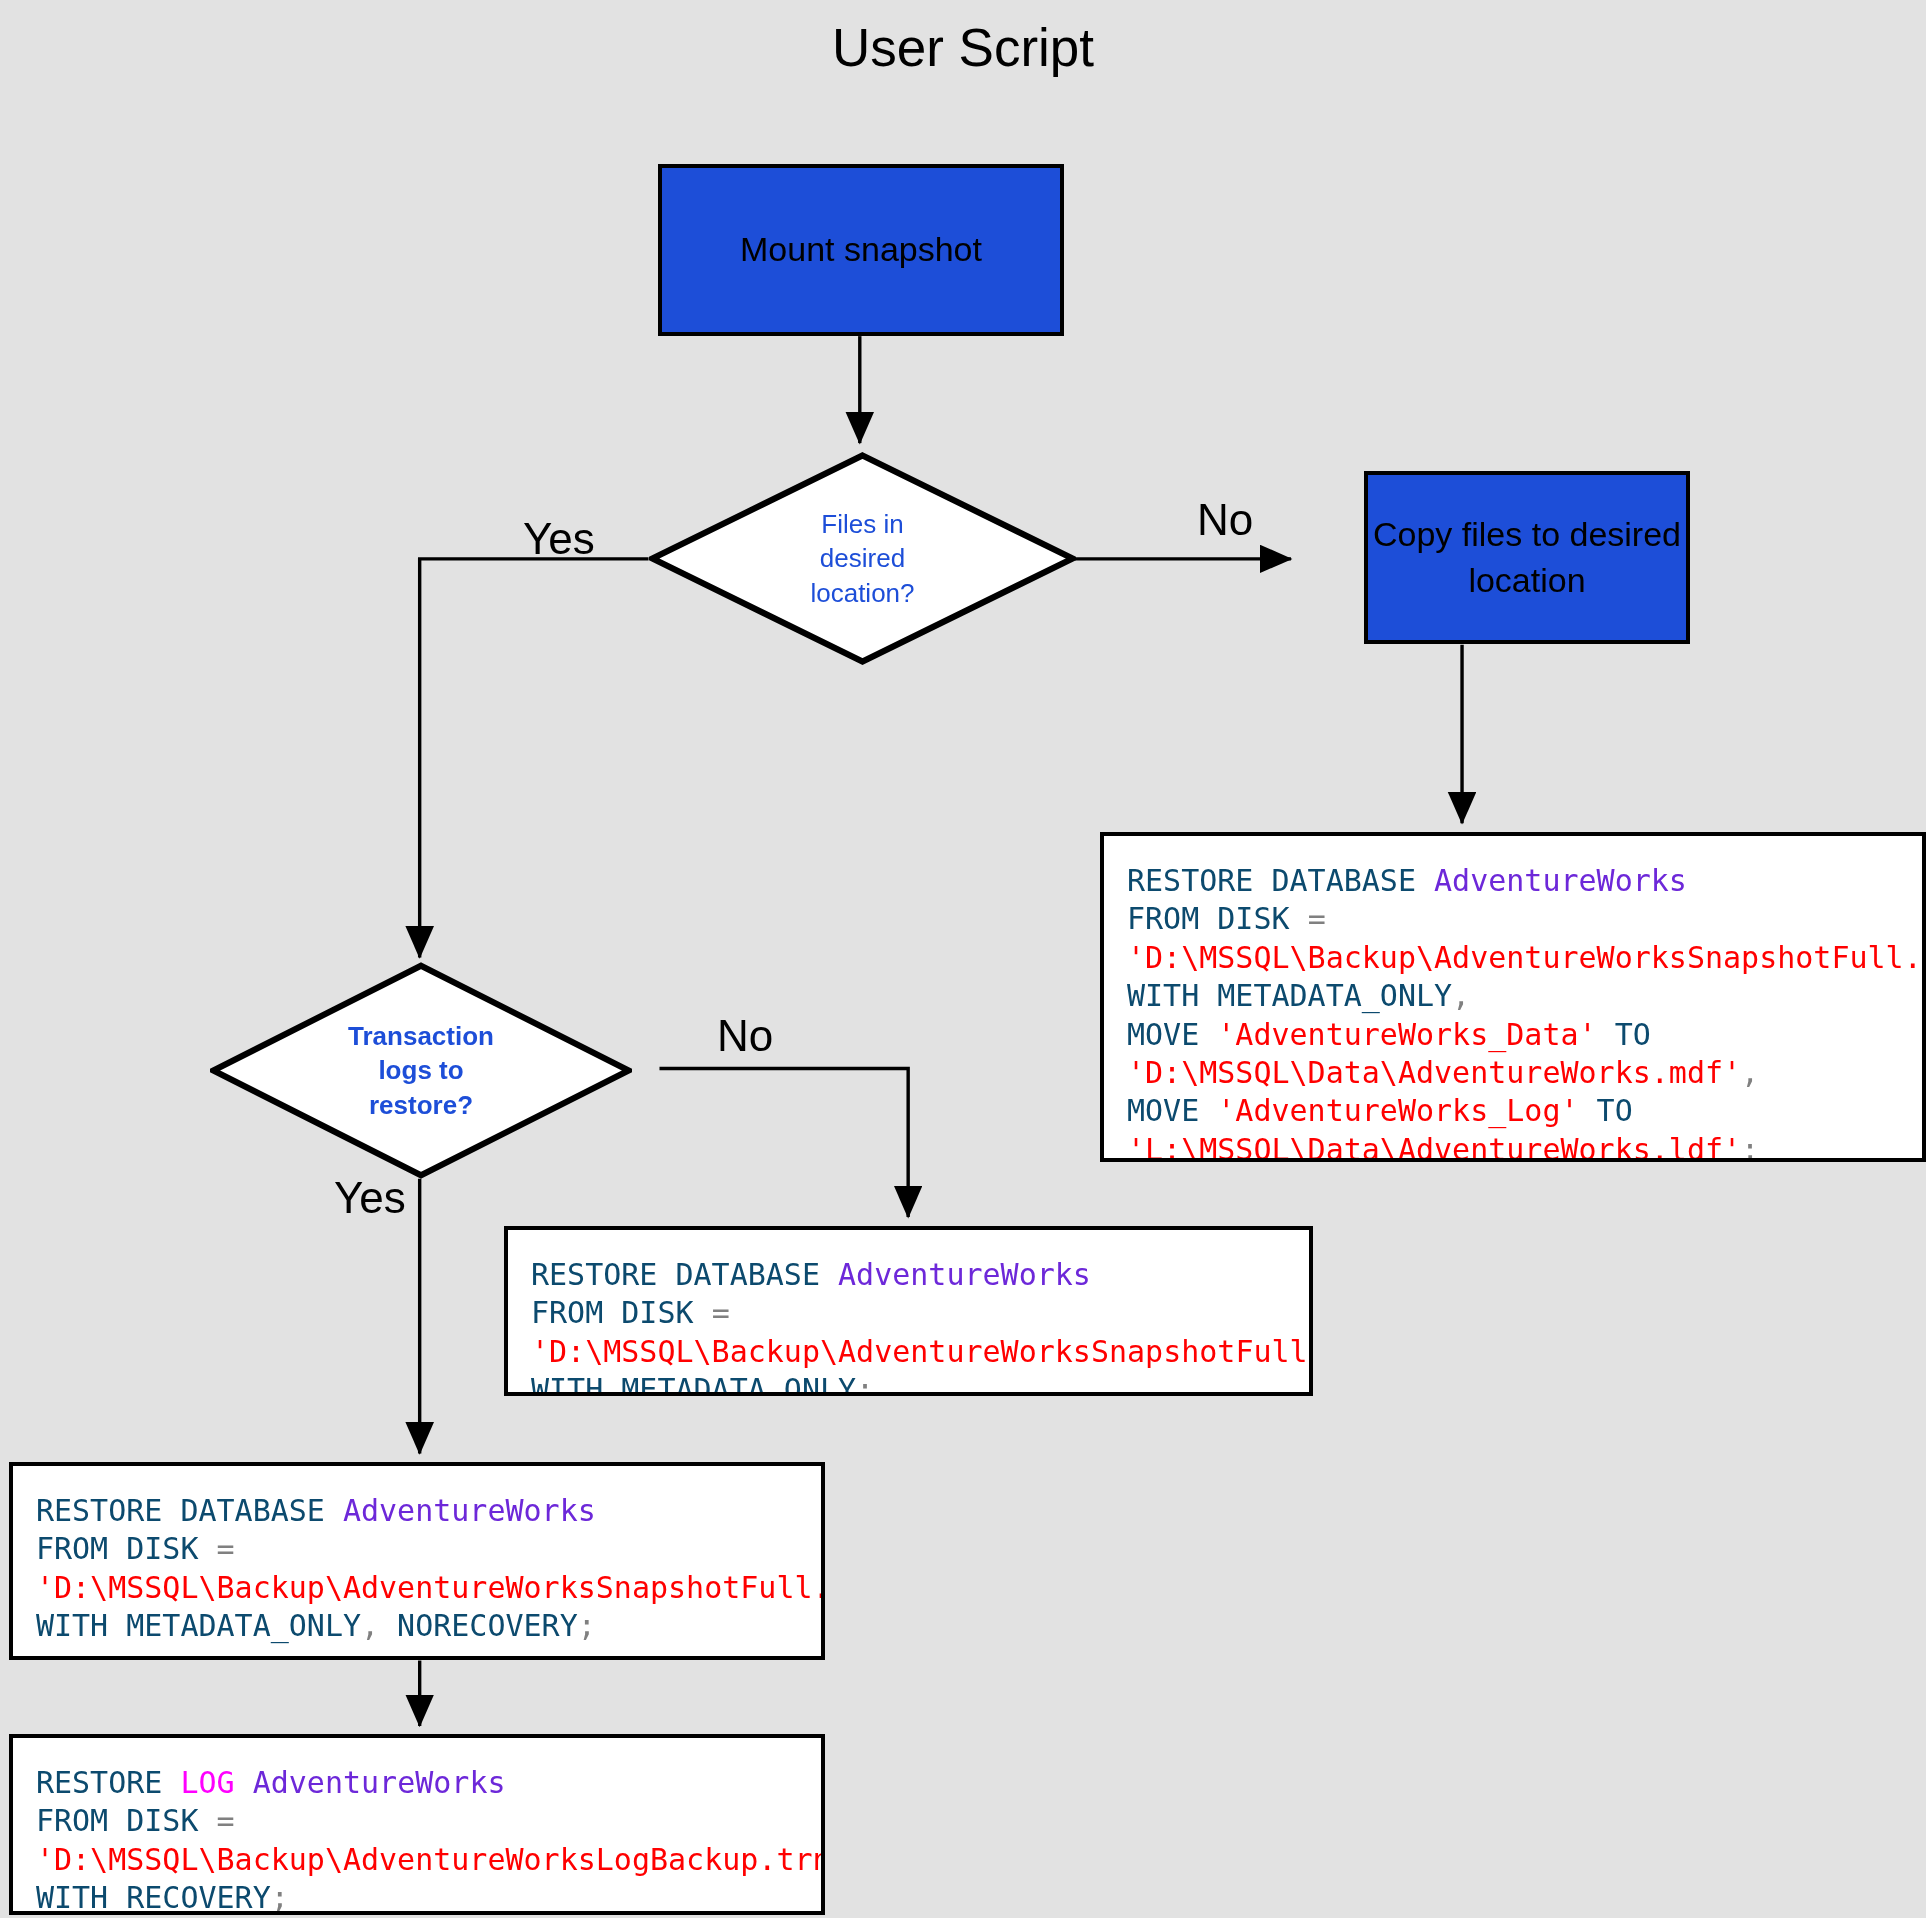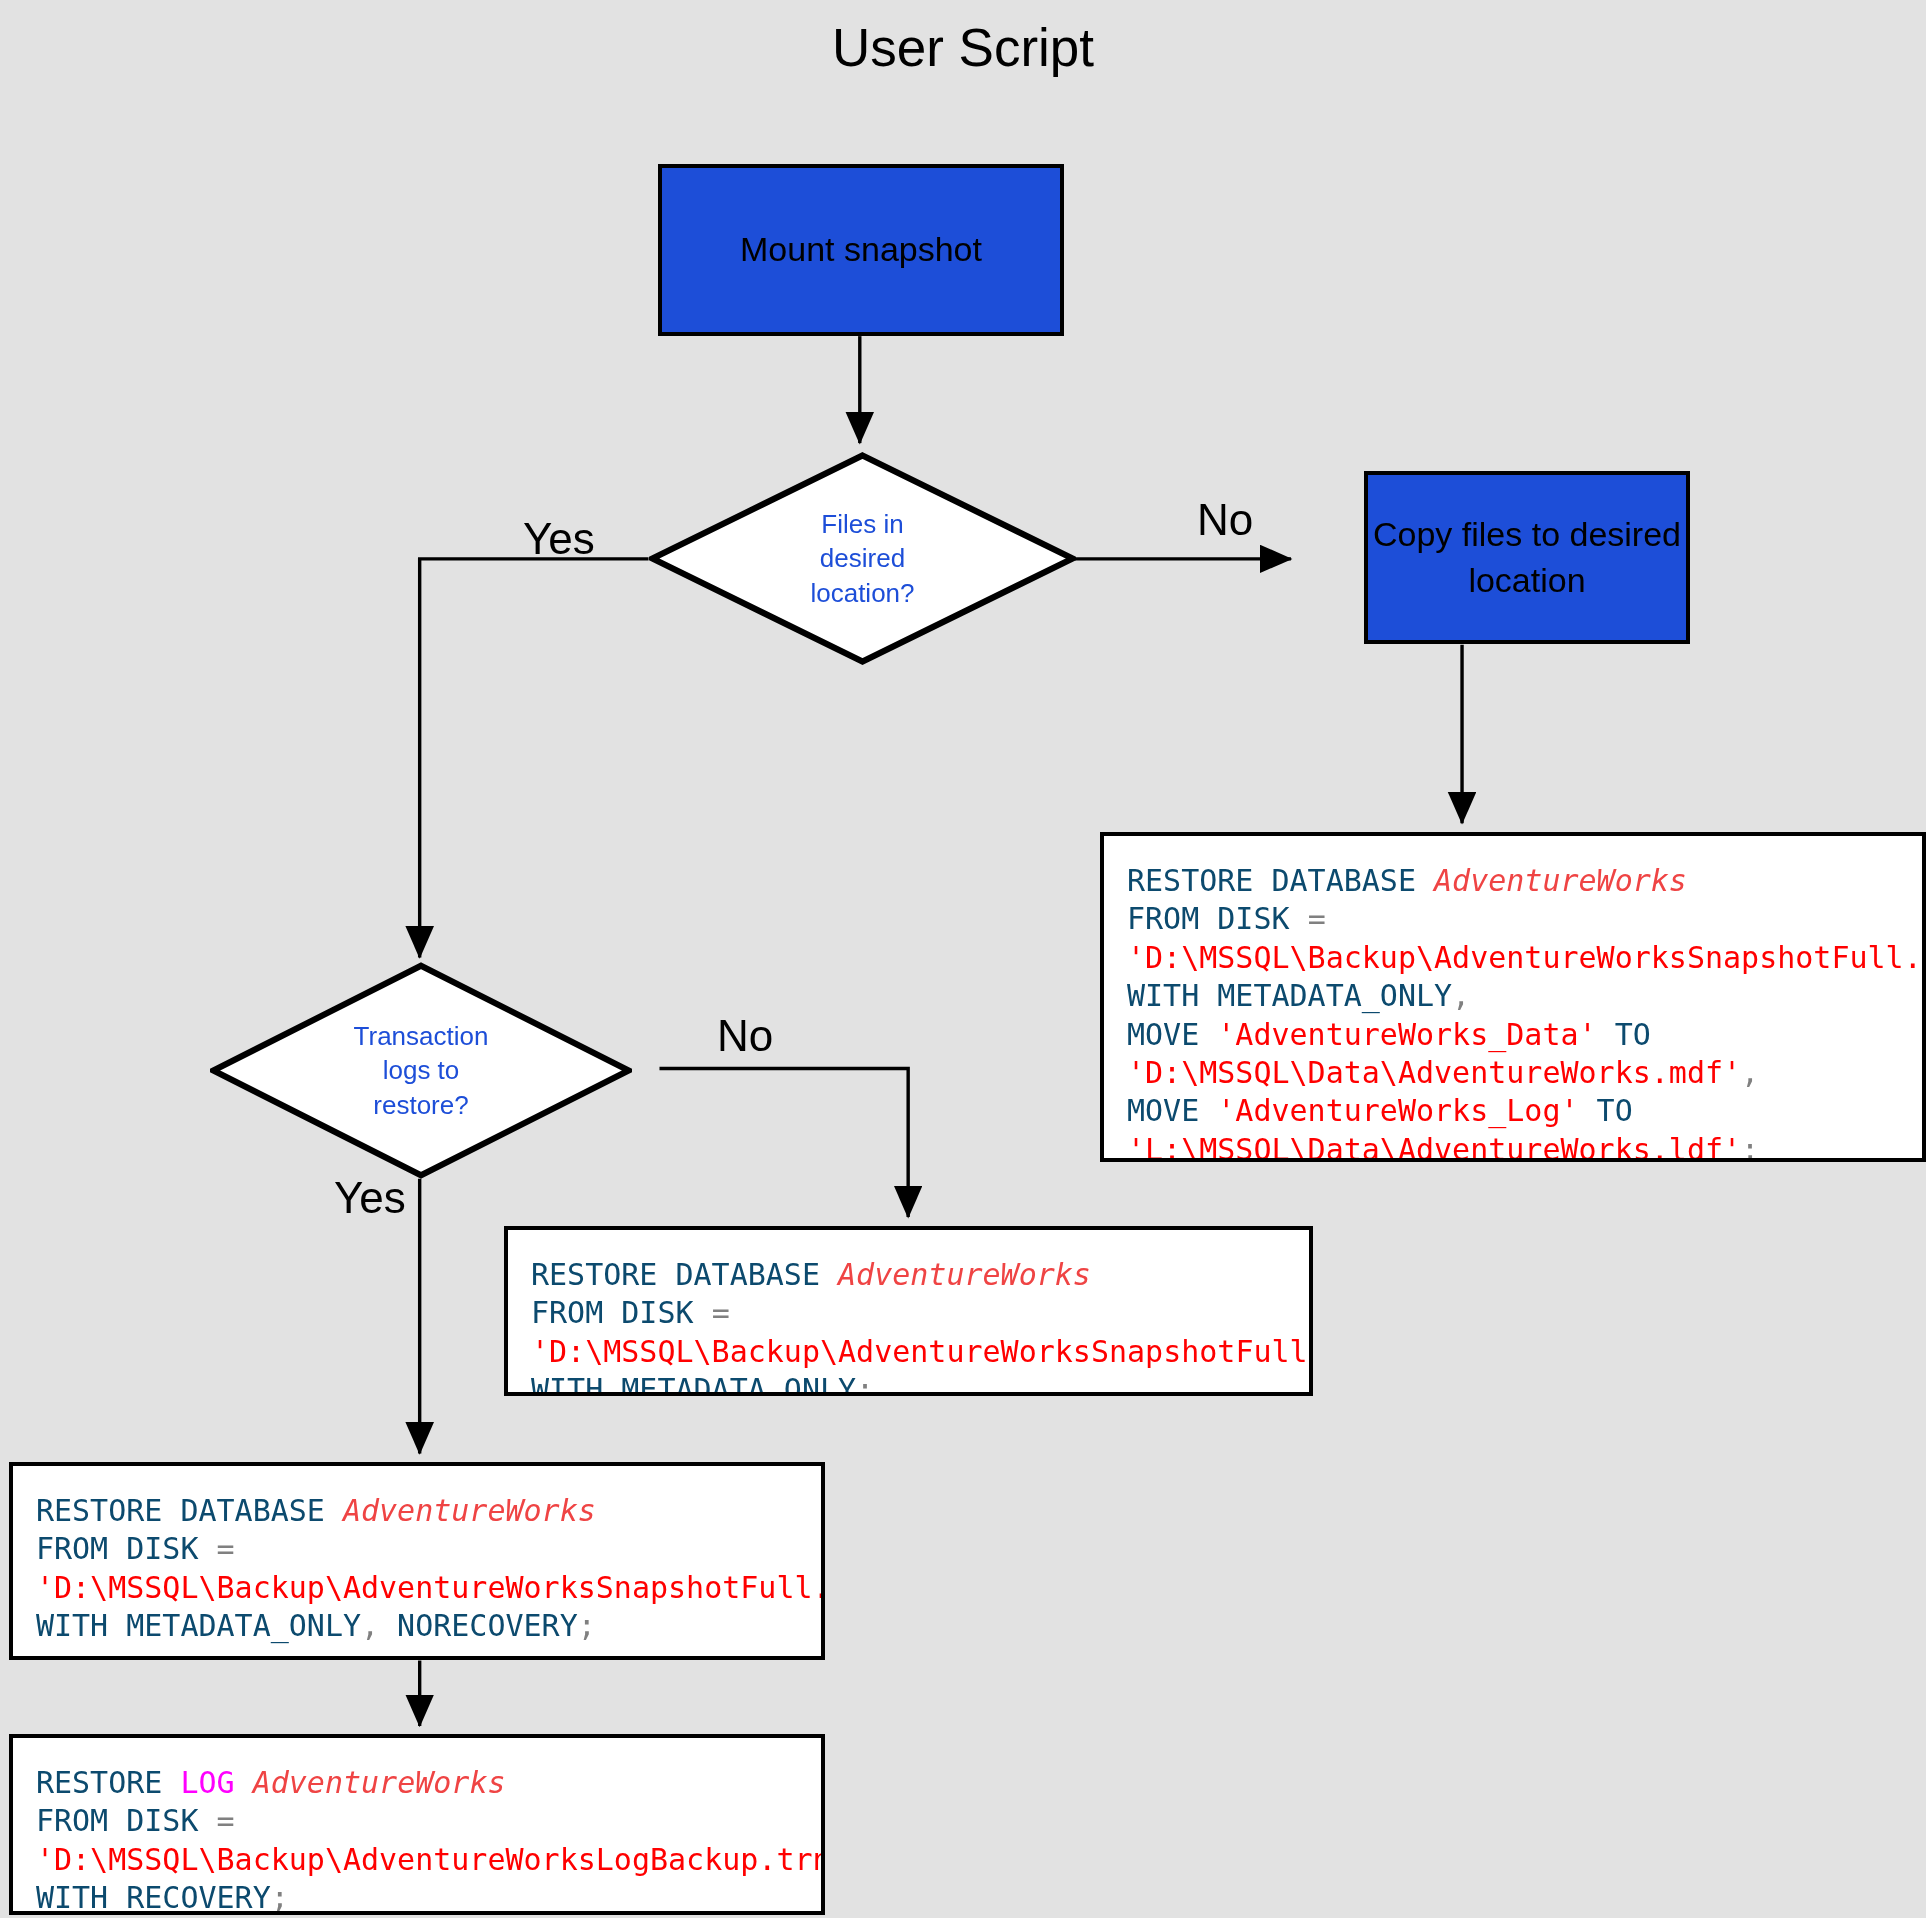--- a/index.html
+++ b/index.html
@@ -81,21 +81,21 @@
     line-height: 1.28;
     color: #000;
     padding: 26px 0 26px 23px;
     overflow: hidden;
     white-space: pre;
   }
   .k  { color: #0c4a6e; text-align: center; }   
   .kl { color: #ff00ff; }   
   .s  { color: #ff0000; }   
   .p  { color: #808080; }   
-  .id { color: #ef4444; font-style: italic; }   
+  .id { color: #6d28d9; }   
 </style>
 </head>
 <body>
 
 <div id="canvas">
 
   <div class="title">User Script</div>
 
   <svg id="edges" viewBox="0 0 2827 2816" xmlns="http://www.w3.org/2000/svg">
     <defs>
@@ -132,21 +132,21 @@
     <div class="diamond-label">Files in
 desired
 location?</div>
   </div>
 
   <div class="proc-box" style="left:1364px; top:471px; width:326px; height:173px;">
     <span style="white-space:pre-line;">Copy files to desired
 location</span>
   </div>
 
-  <div class="diamond-wrap" style="left:210px; top:962px; width:422px; height:217px;">
+  <div class="diamond-wrap" style="left:210px; top:962px; width:422px; height:217px;font-weight:bold;">
     <svg width="422" height="217" viewBox="0 0 620 318" xmlns="http://www.w3.org/2000/svg">
       <polygon points="310,5 615,159 310,313 5,159" fill="#ffffff" stroke="#000000" stroke-width="9"></polygon>
     </svg>
     <div class="diamond-label">Transaction
 logs to
 restore?</div>
   </div>
 
   <div class="edge-label" style="left:523px; top:514px;">Yes</div>
   <div class="edge-label" style="left:1197px; top:495px;">No</div>

